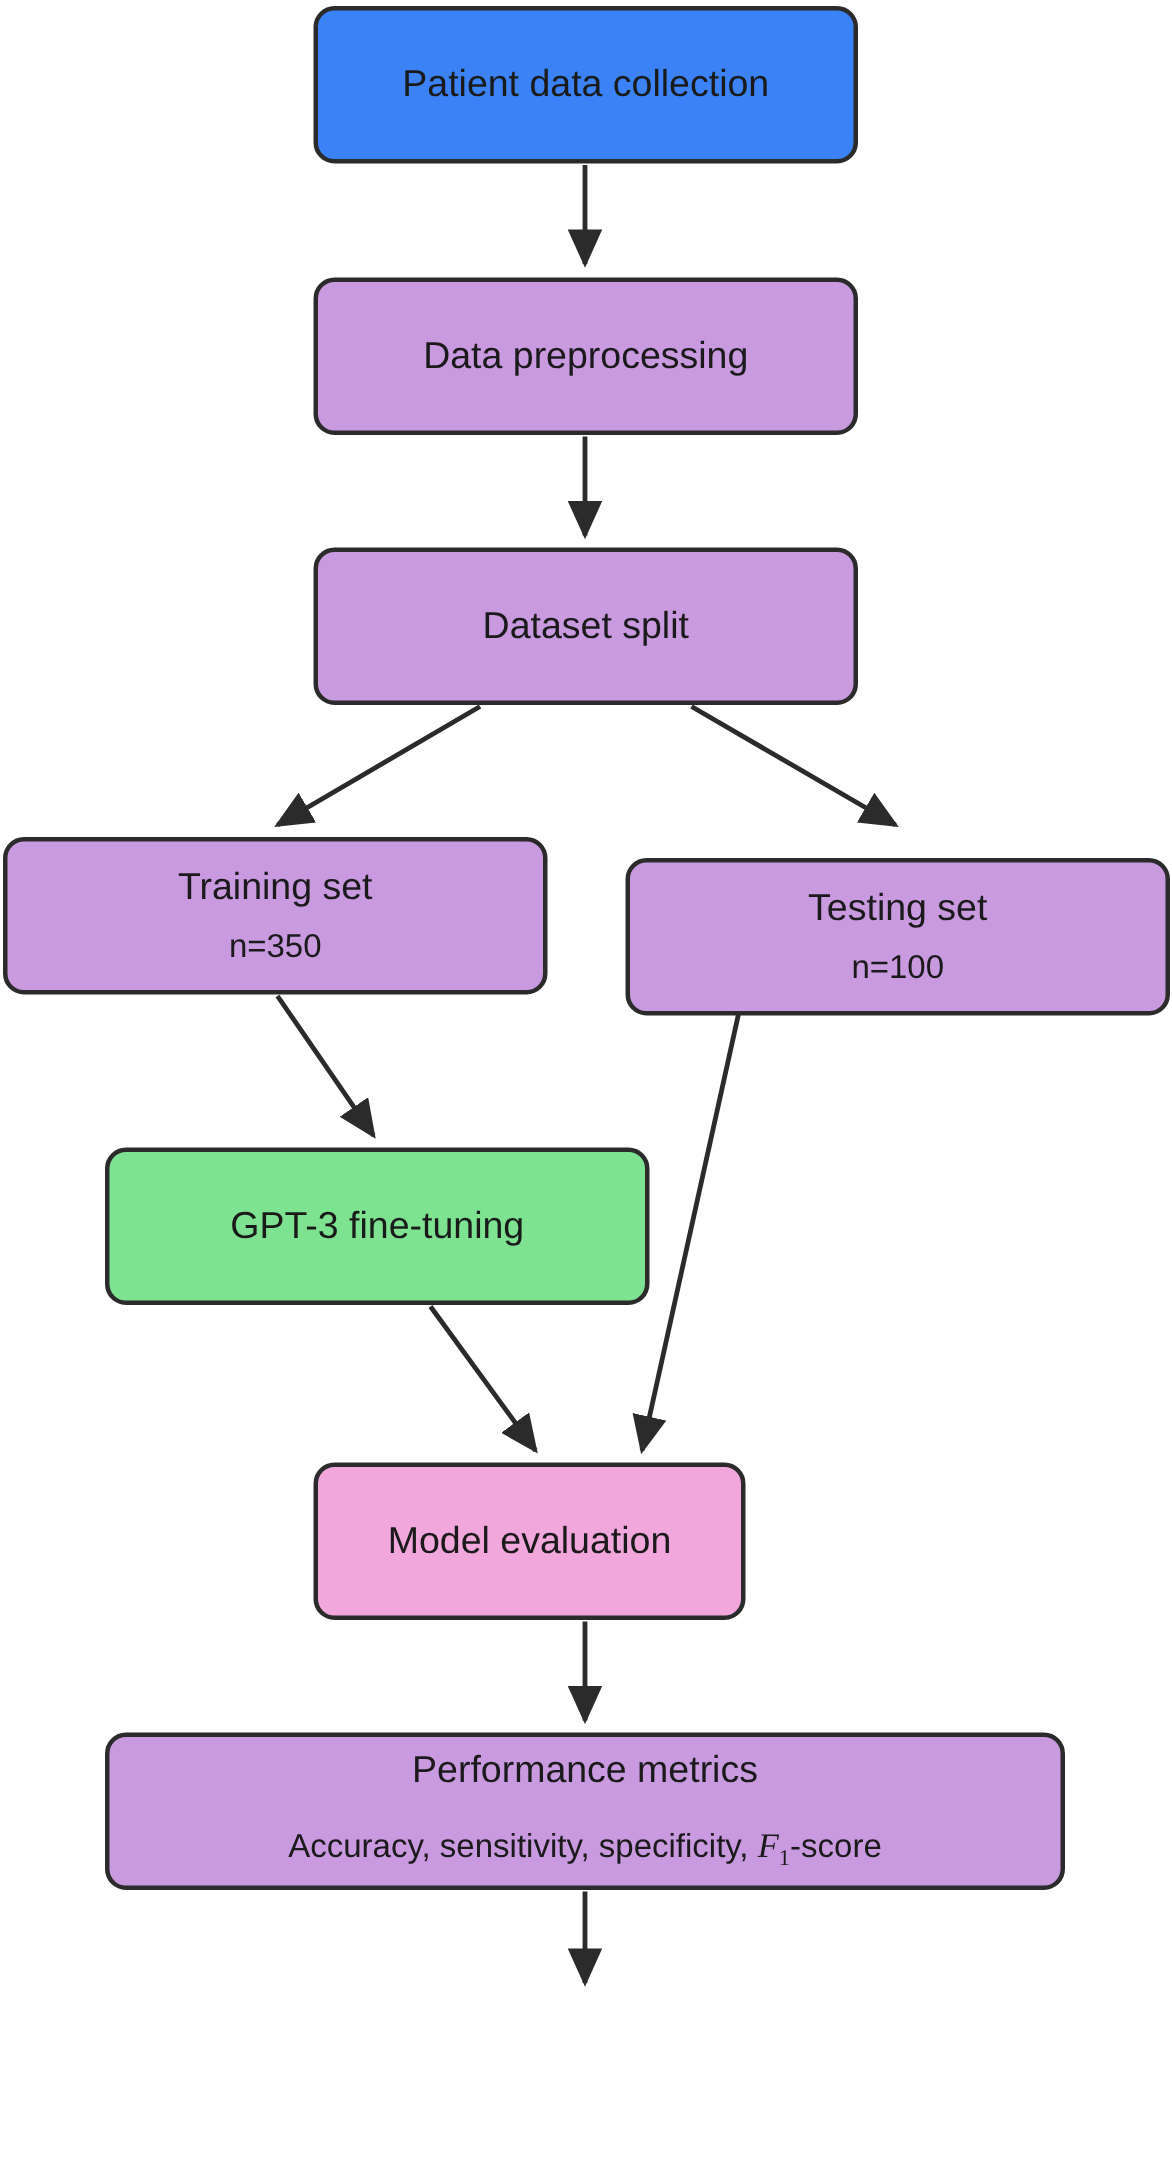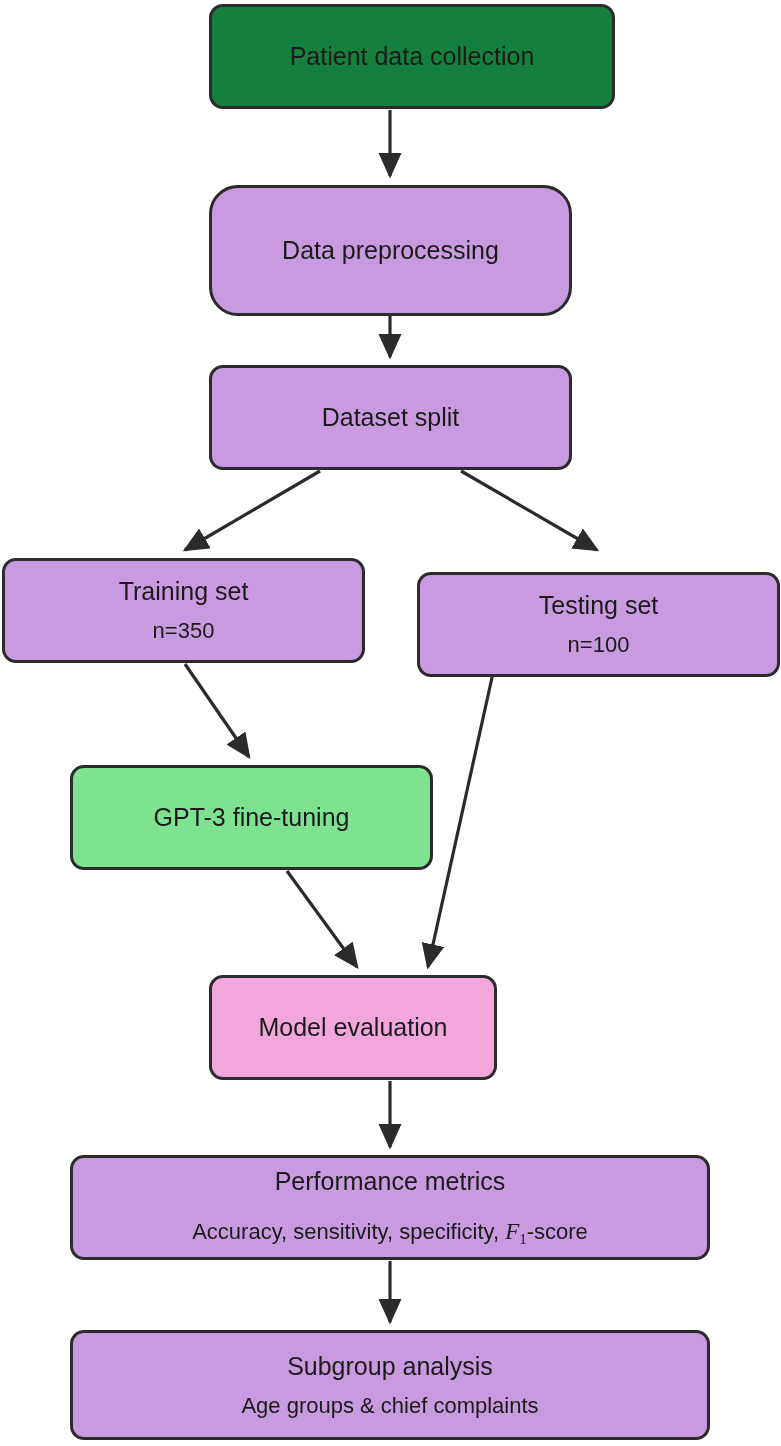--- a/index.html
+++ b/index.html
@@ -77,25 +77,25 @@
       <path d="M320,471 L185,550"></path>
       <path d="M461,471 L597,550"></path>
       <path d="M185,664 L249,757"></path>
       <path d="M287,871 L357,967"></path>
       <path d="M495,664 L428,967"></path>
       <path d="M390,1081 L390,1147"></path>
       <path d="M390,1261 L390,1322"></path>
     </g>
   </svg>
 
-  <div class="node single" style="left:209px; top:4px; width:406px; height:105px; background:#15803d;">
+  <div class="node single" style="left:209px; top:4px; width:363px; height:105px; background:#3b82f6;">
     <div class="title">Patient data collection</div>
   </div>
 
-  <div class="node single" style="left:209px; top:185px; width:363px; height:131px; background:#c99ae0;border-radius:29px;">
+  <div class="node single" style="left:209px; top:185px; width:363px; height:105px; background:#c99ae0;">
     <div class="title">Data preprocessing</div>
   </div>
 
   <div class="node single" style="left:209px; top:365px; width:363px; height:105px; background:#c99ae0;">
     <div class="title">Dataset split</div>
   </div>
 
   <div class="node" style="left:2px; top:558px; width:363px; height:105px; background:#c99ae0;align-items:center;">
     <div class="title">Training set</div>
     <div class="sub">n=350</div>
@@ -112,18 +112,14 @@
 
   <div class="node single" style="left:209px; top:975px; width:288px; height:105px; background:#f1a7dc;">
     <div class="title">Model evaluation</div>
   </div>
 
   <div class="node" style="left:70px; top:1155px; width:640px; height:105px; background:#c99ae0;gap:11px;">
     <div class="title">Performance metrics</div>
     <div class="sub"><span>Accuracy, sensitivity, specificity, </span><span class="fscore-i">F</span><span class="fscore-sub">1</span><span>-score</span></div>
   </div>
 
-  <div class="node" style="left:70px; top:1330px; width:640px; height:110px; background:#c99ae0;">
-    <div class="title">Subgroup analysis</div>
-    <div class="sub">Age groups &amp; chief complaints</div>
-  </div>
 
 </div>
 
 </body></html>

